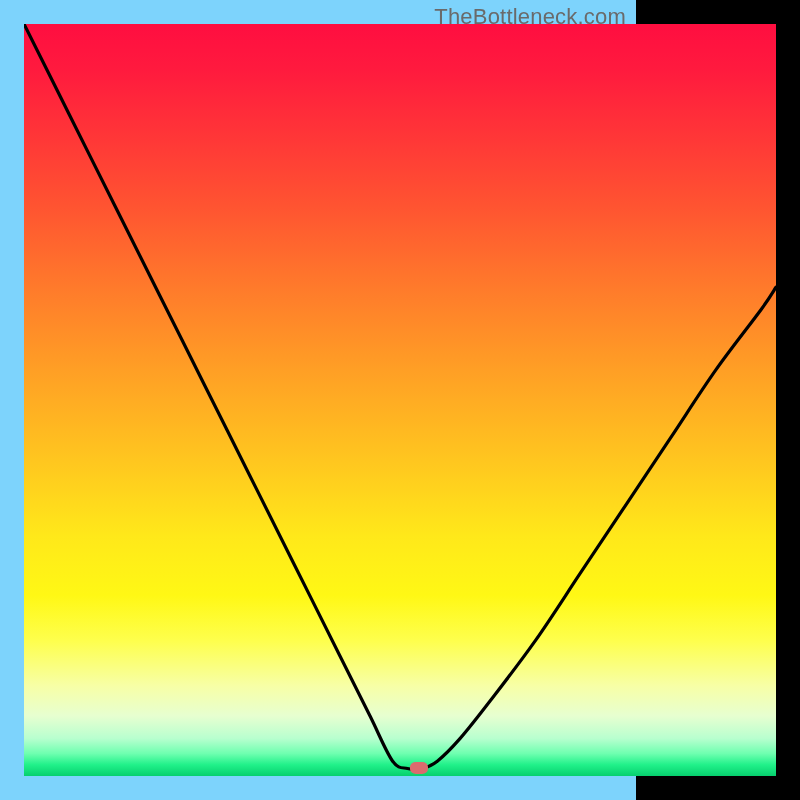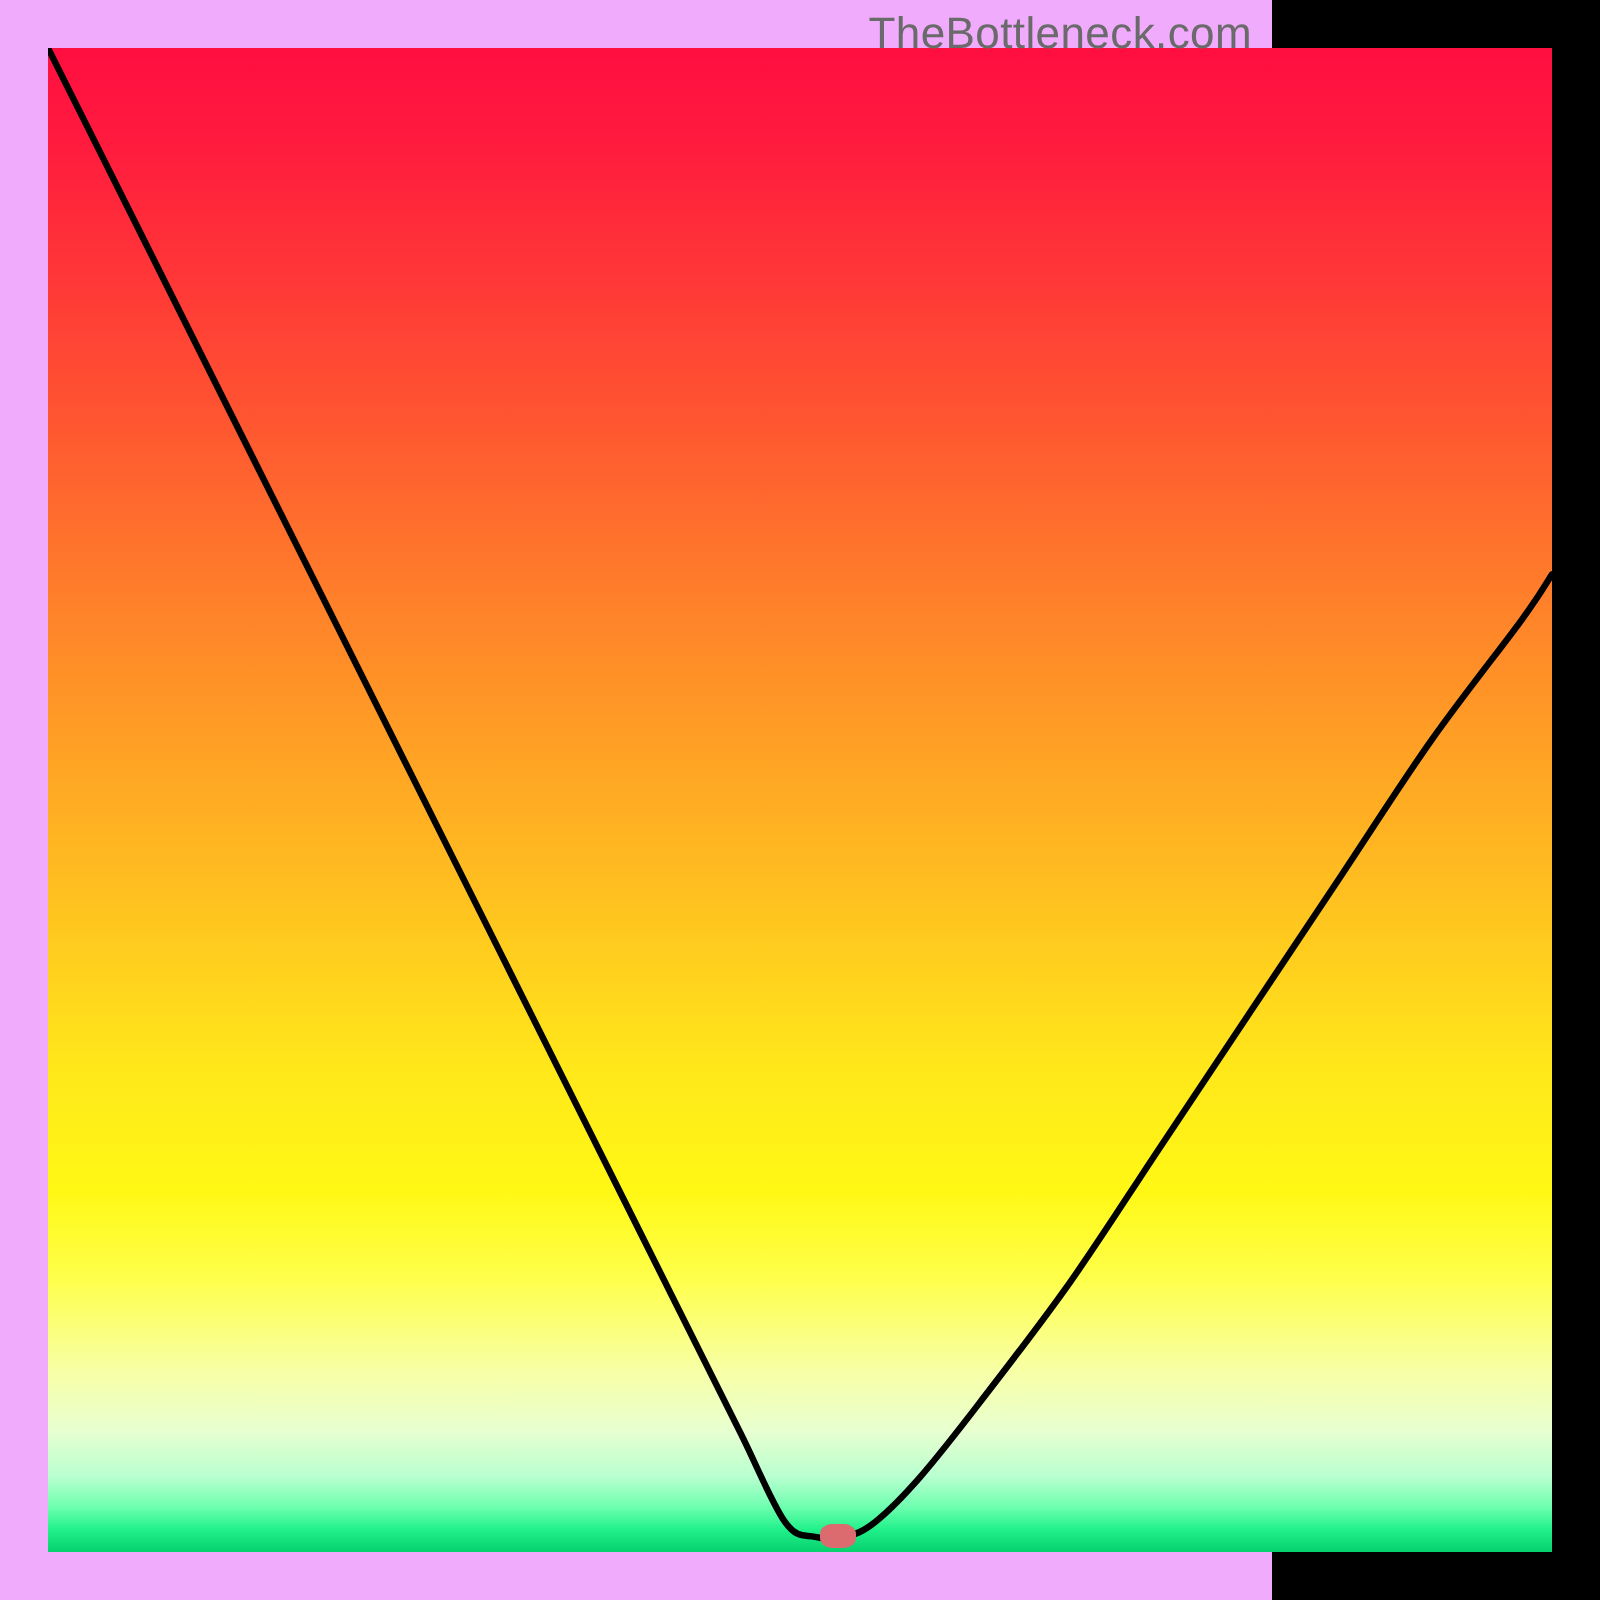--- a/index.html
+++ b/index.html
@@ -8,21 +8,21 @@
     width: 800px;
     height: 800px;
     background: #000;
     font-family: Arial, Helvetica, sans-serif;
     overflow: hidden;
   }
   .frame {
     position: relative;
     width: 636px;
     height: 800px;
-    background: #f0abfc;
+    background: #7dd3fc;
   }
   .watermark {
     position: absolute;
     top: 4px;
     right: 10px;
     color: #6a6a6a;
     font-size: 22px;
     font-weight: 400;
     letter-spacing: 0.2px;
     z-index: 5;

